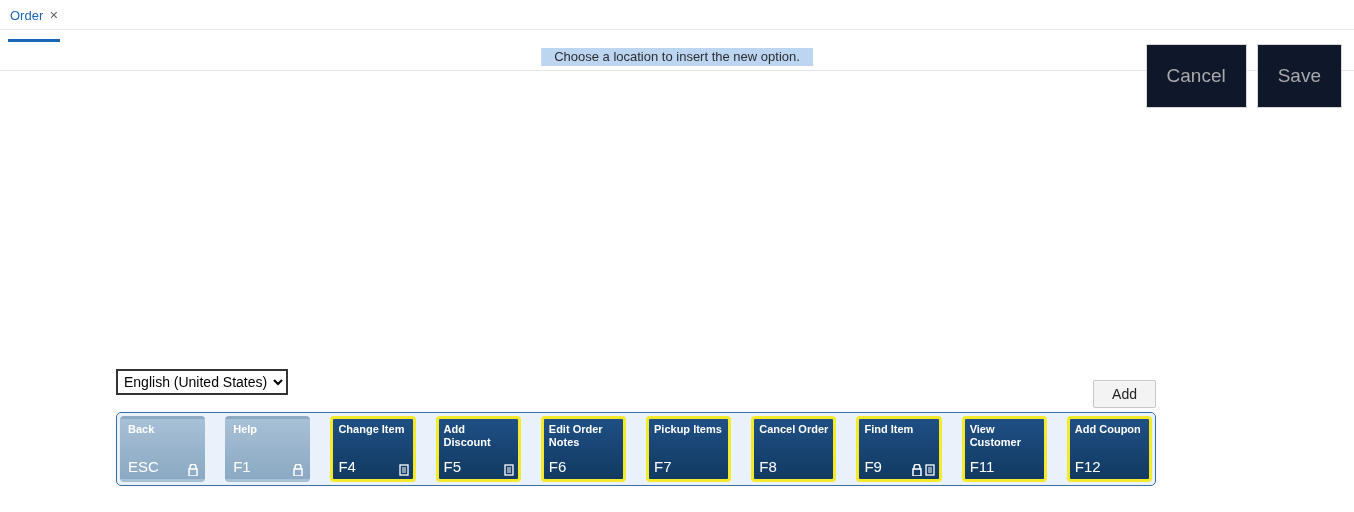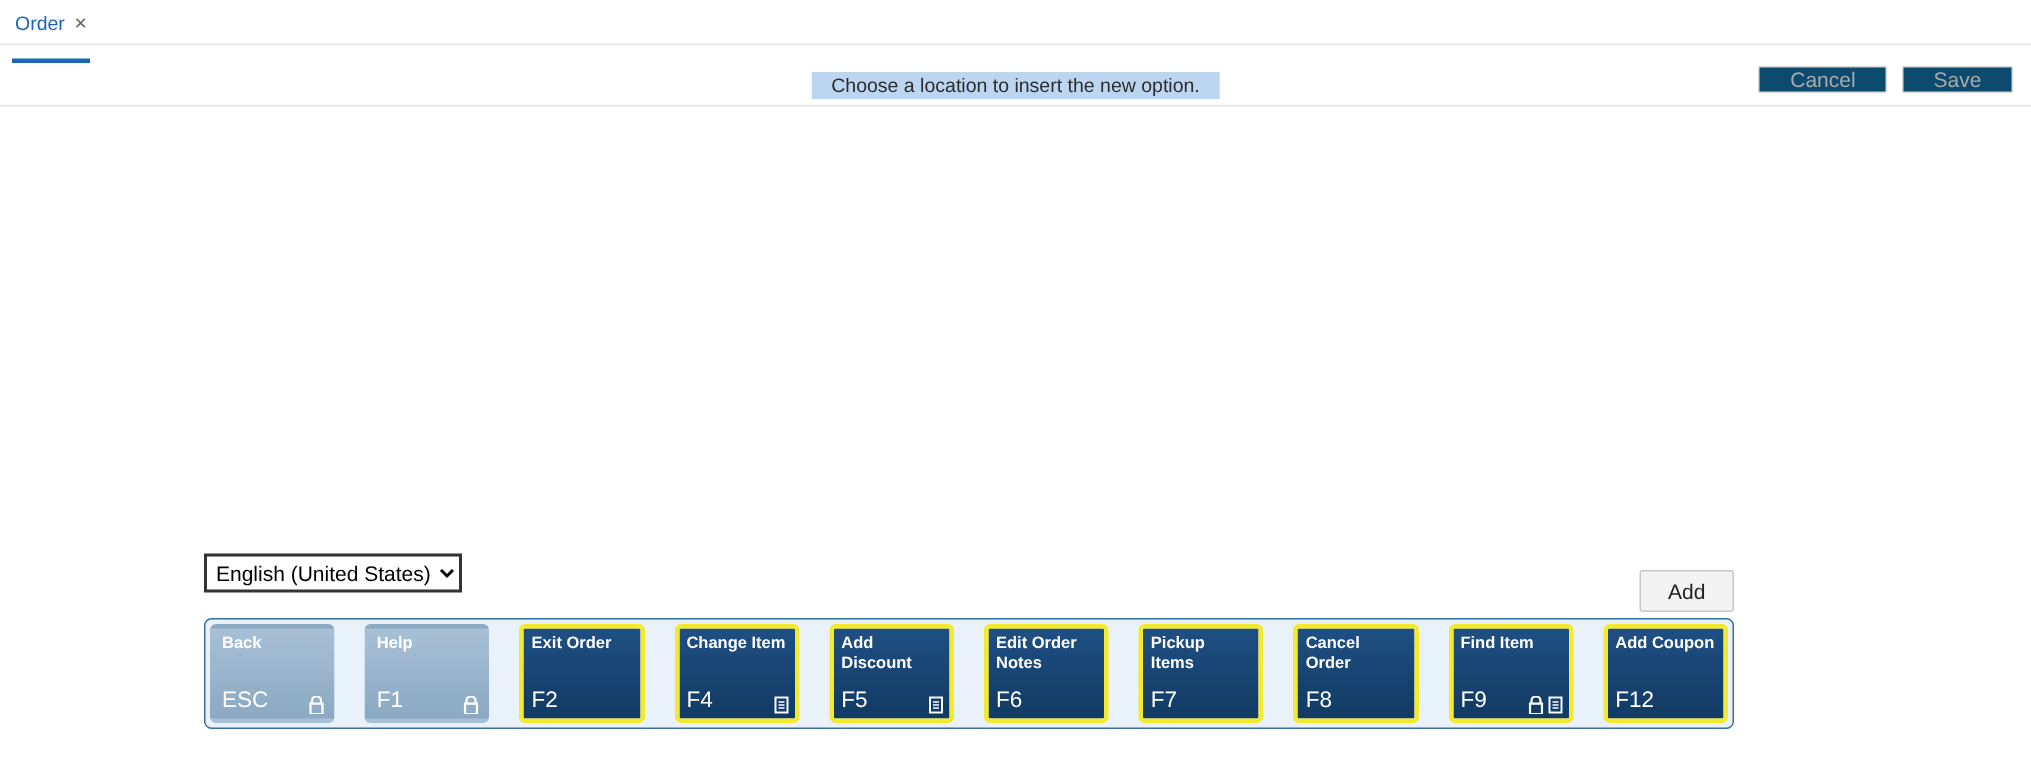--- a/index.html
+++ b/index.html
@@ -55,35 +55,35 @@
   }
   .top-buttons {
     position: absolute;
     right: 12px;
     top: -4px;
     display: flex;
     gap: 10px;
   }
   .btn {
     border: 1px solid #d8d8d8;
-    background: #0c4a6e;
+    background: #0f172a;
     color: #a9a9a9;
-    font-size: 14px;
-    padding: 0 20px;
+    font-size: 19px;
+    padding: 20px 20px;
     border-radius: 1px;
     cursor: default;
   }
   .content-border {
     border-top: 1px solid #e5e5e5;
     margin-top: -10px;
   }
   
   .lower {
     position: absolute;
-    left: 136px;
+    left: 116px;
     right: 198px;
     top: 356px;
   }
   .row-controls {
     display: flex;
     justify-content: space-between;
     align-items: center;
     margin-bottom: 4px;
   }
   .lang-select {
@@ -200,25 +200,20 @@
       <div class="fkey disabled">
         <div class="label">Help</div>
         <div class="hotkey">F1</div>
         <div class="icons">
           <svg viewBox="0 0 10 12" class="icon-lock">
             <use href="#lock-glyph"></use>
           </svg>
         </div>
       </div>
       <div class="fkey">
-        <div class="label">Exit Order</div>
-        <div class="hotkey">F2</div>
-        <div class="icons"></div>
-      </div>
-      <div class="fkey">
         <div class="label">Change Item</div>
         <div class="hotkey">F4</div>
         <div class="icons">
           <svg viewBox="0 0 10 12" class="icon-small">
             <use href="#aux-glyph"></use>
           </svg>
         </div>
       </div>
       <div class="fkey">
         <div class="label">Add Discount</div>
@@ -248,20 +243,25 @@
         <div class="label">Find Item</div>
         <div class="hotkey">F9</div>
         <div class="icons">
           <svg viewBox="0 0 10 12" class="icon-lock">
             <use href="#lock-glyph"></use>
           </svg>
           <svg viewBox="0 0 10 12" class="icon-small">
             <use href="#aux-glyph"></use>
           </svg>
         </div>
+      </div>
+      <div class="fkey">
+        <div class="label">View Customer</div>
+        <div class="hotkey">F11</div>
+        <div class="icons"></div>
       </div>
       <div class="fkey">
         <div class="label">Add Coupon</div>
         <div class="hotkey">F12</div>
         <div class="icons"></div>
       </div>
     </div>
 </div>
 
 <svg width="0" height="0" style="position:absolute">

